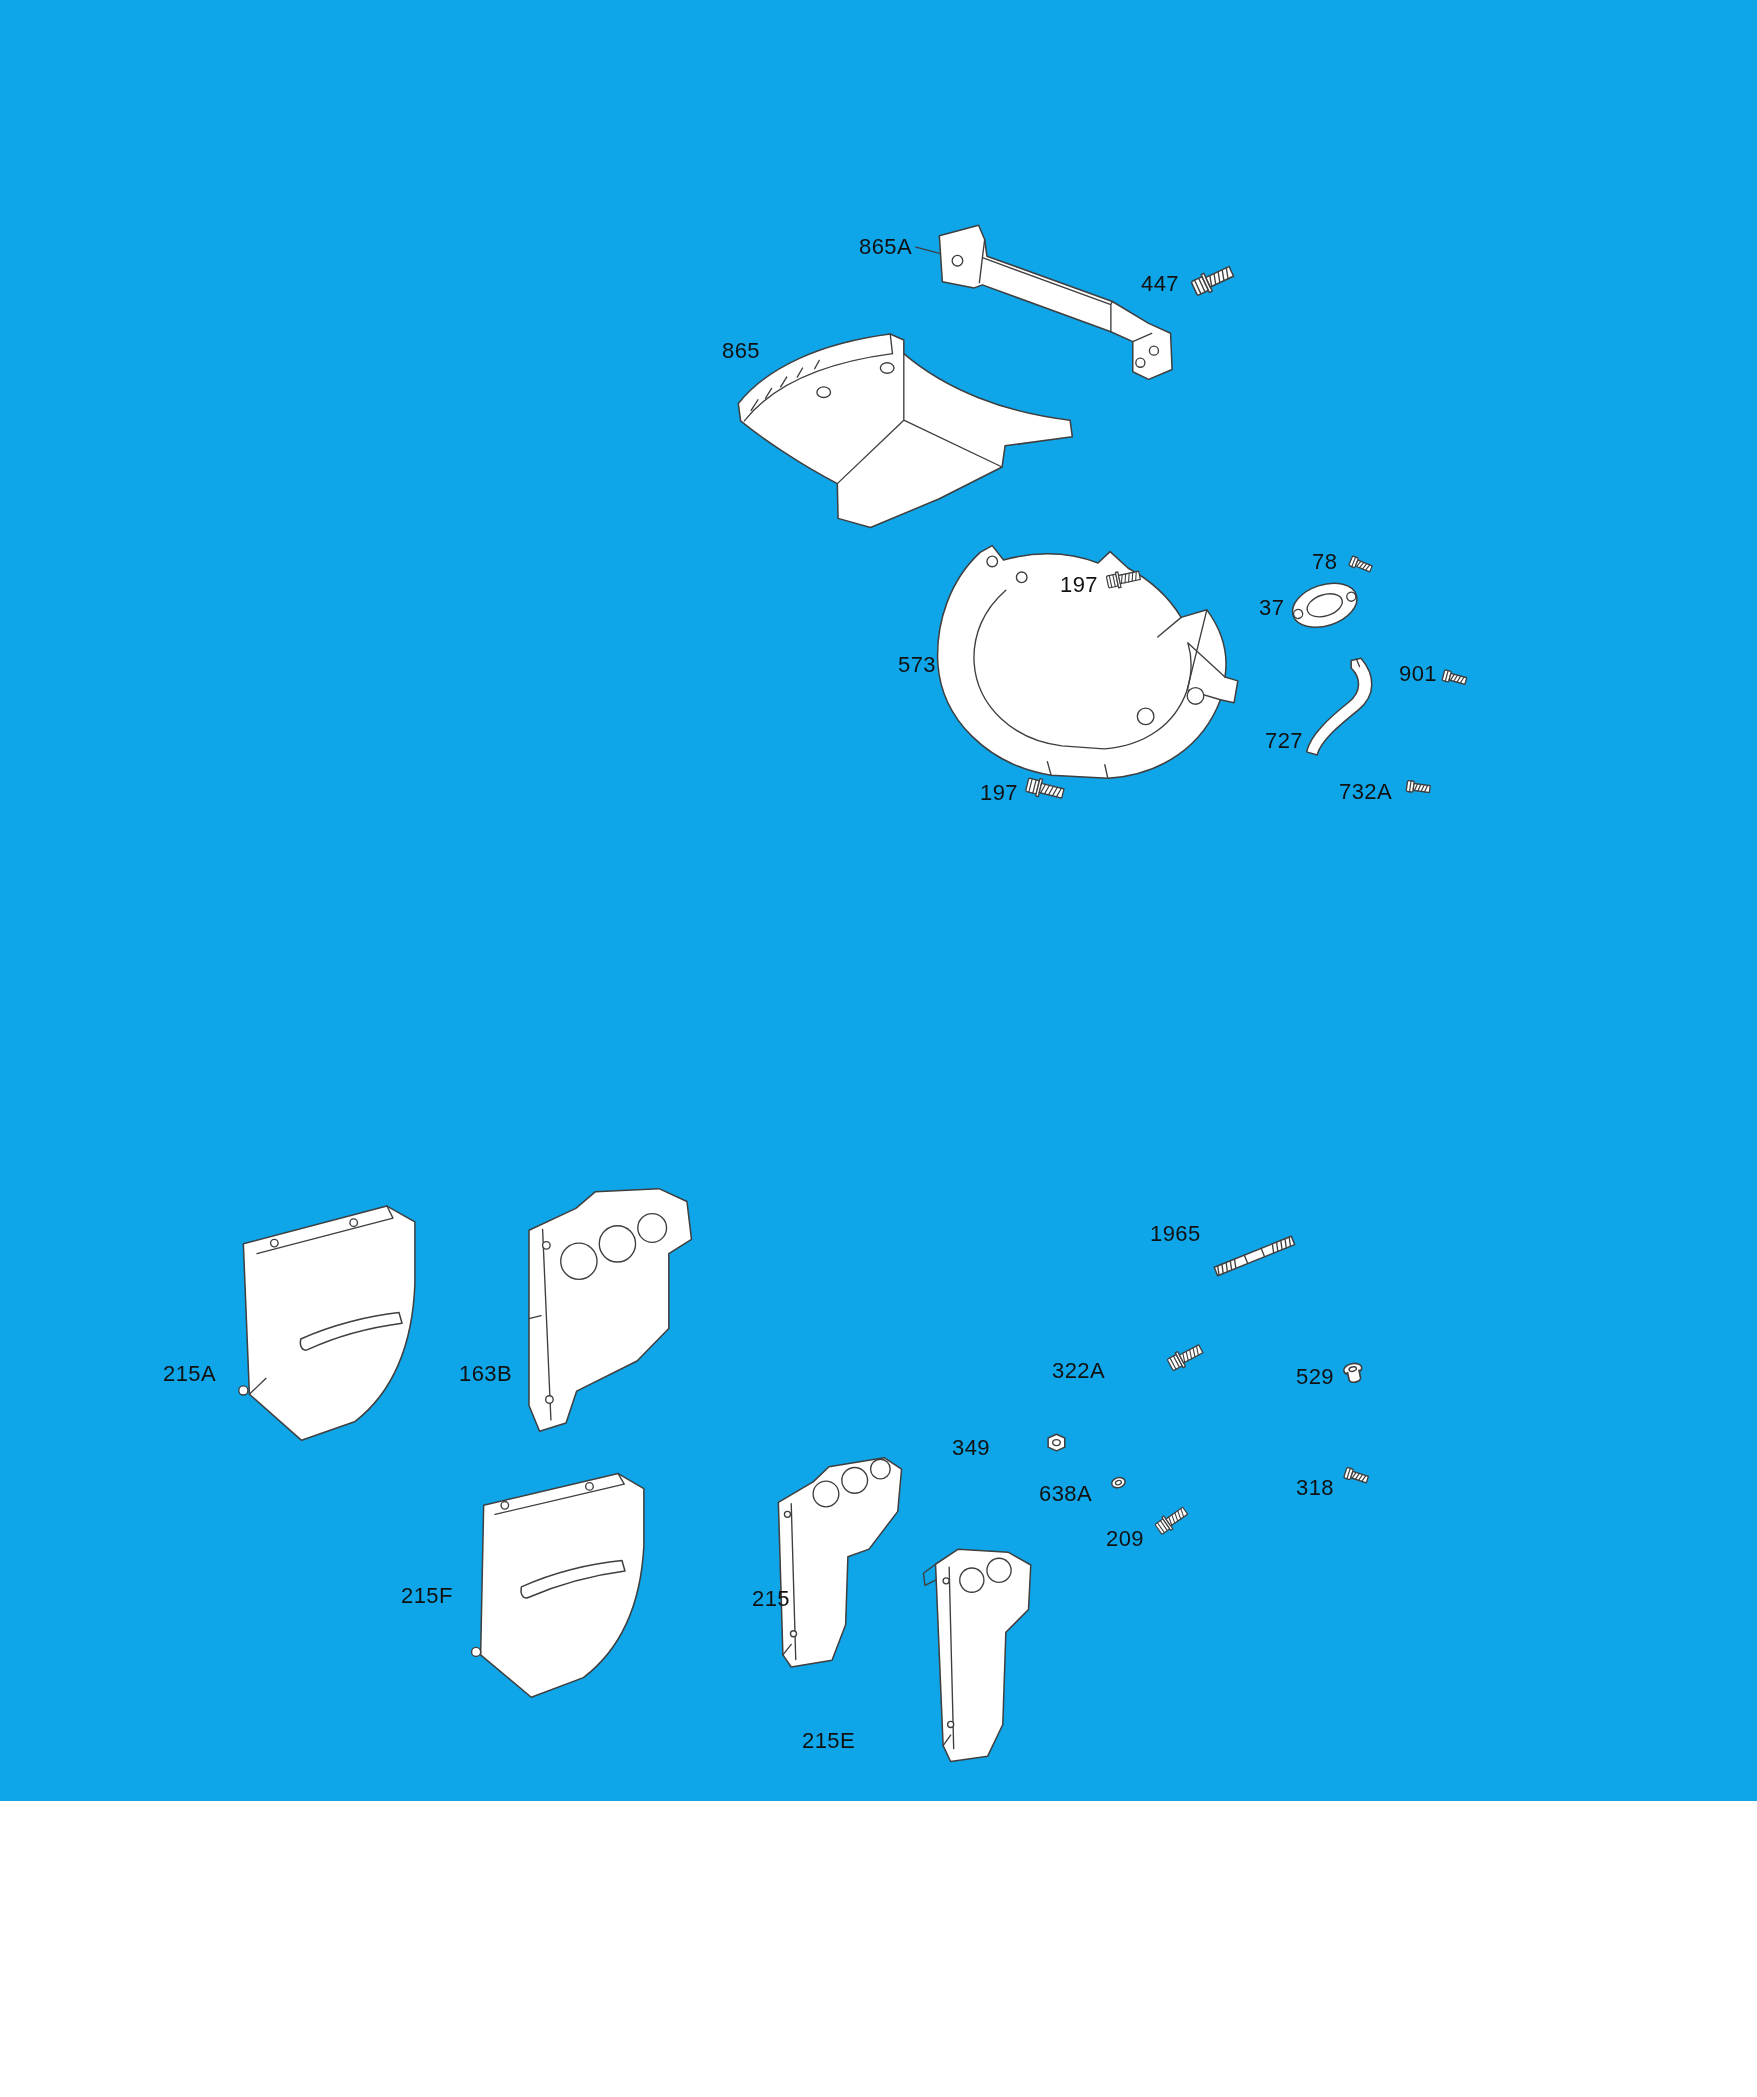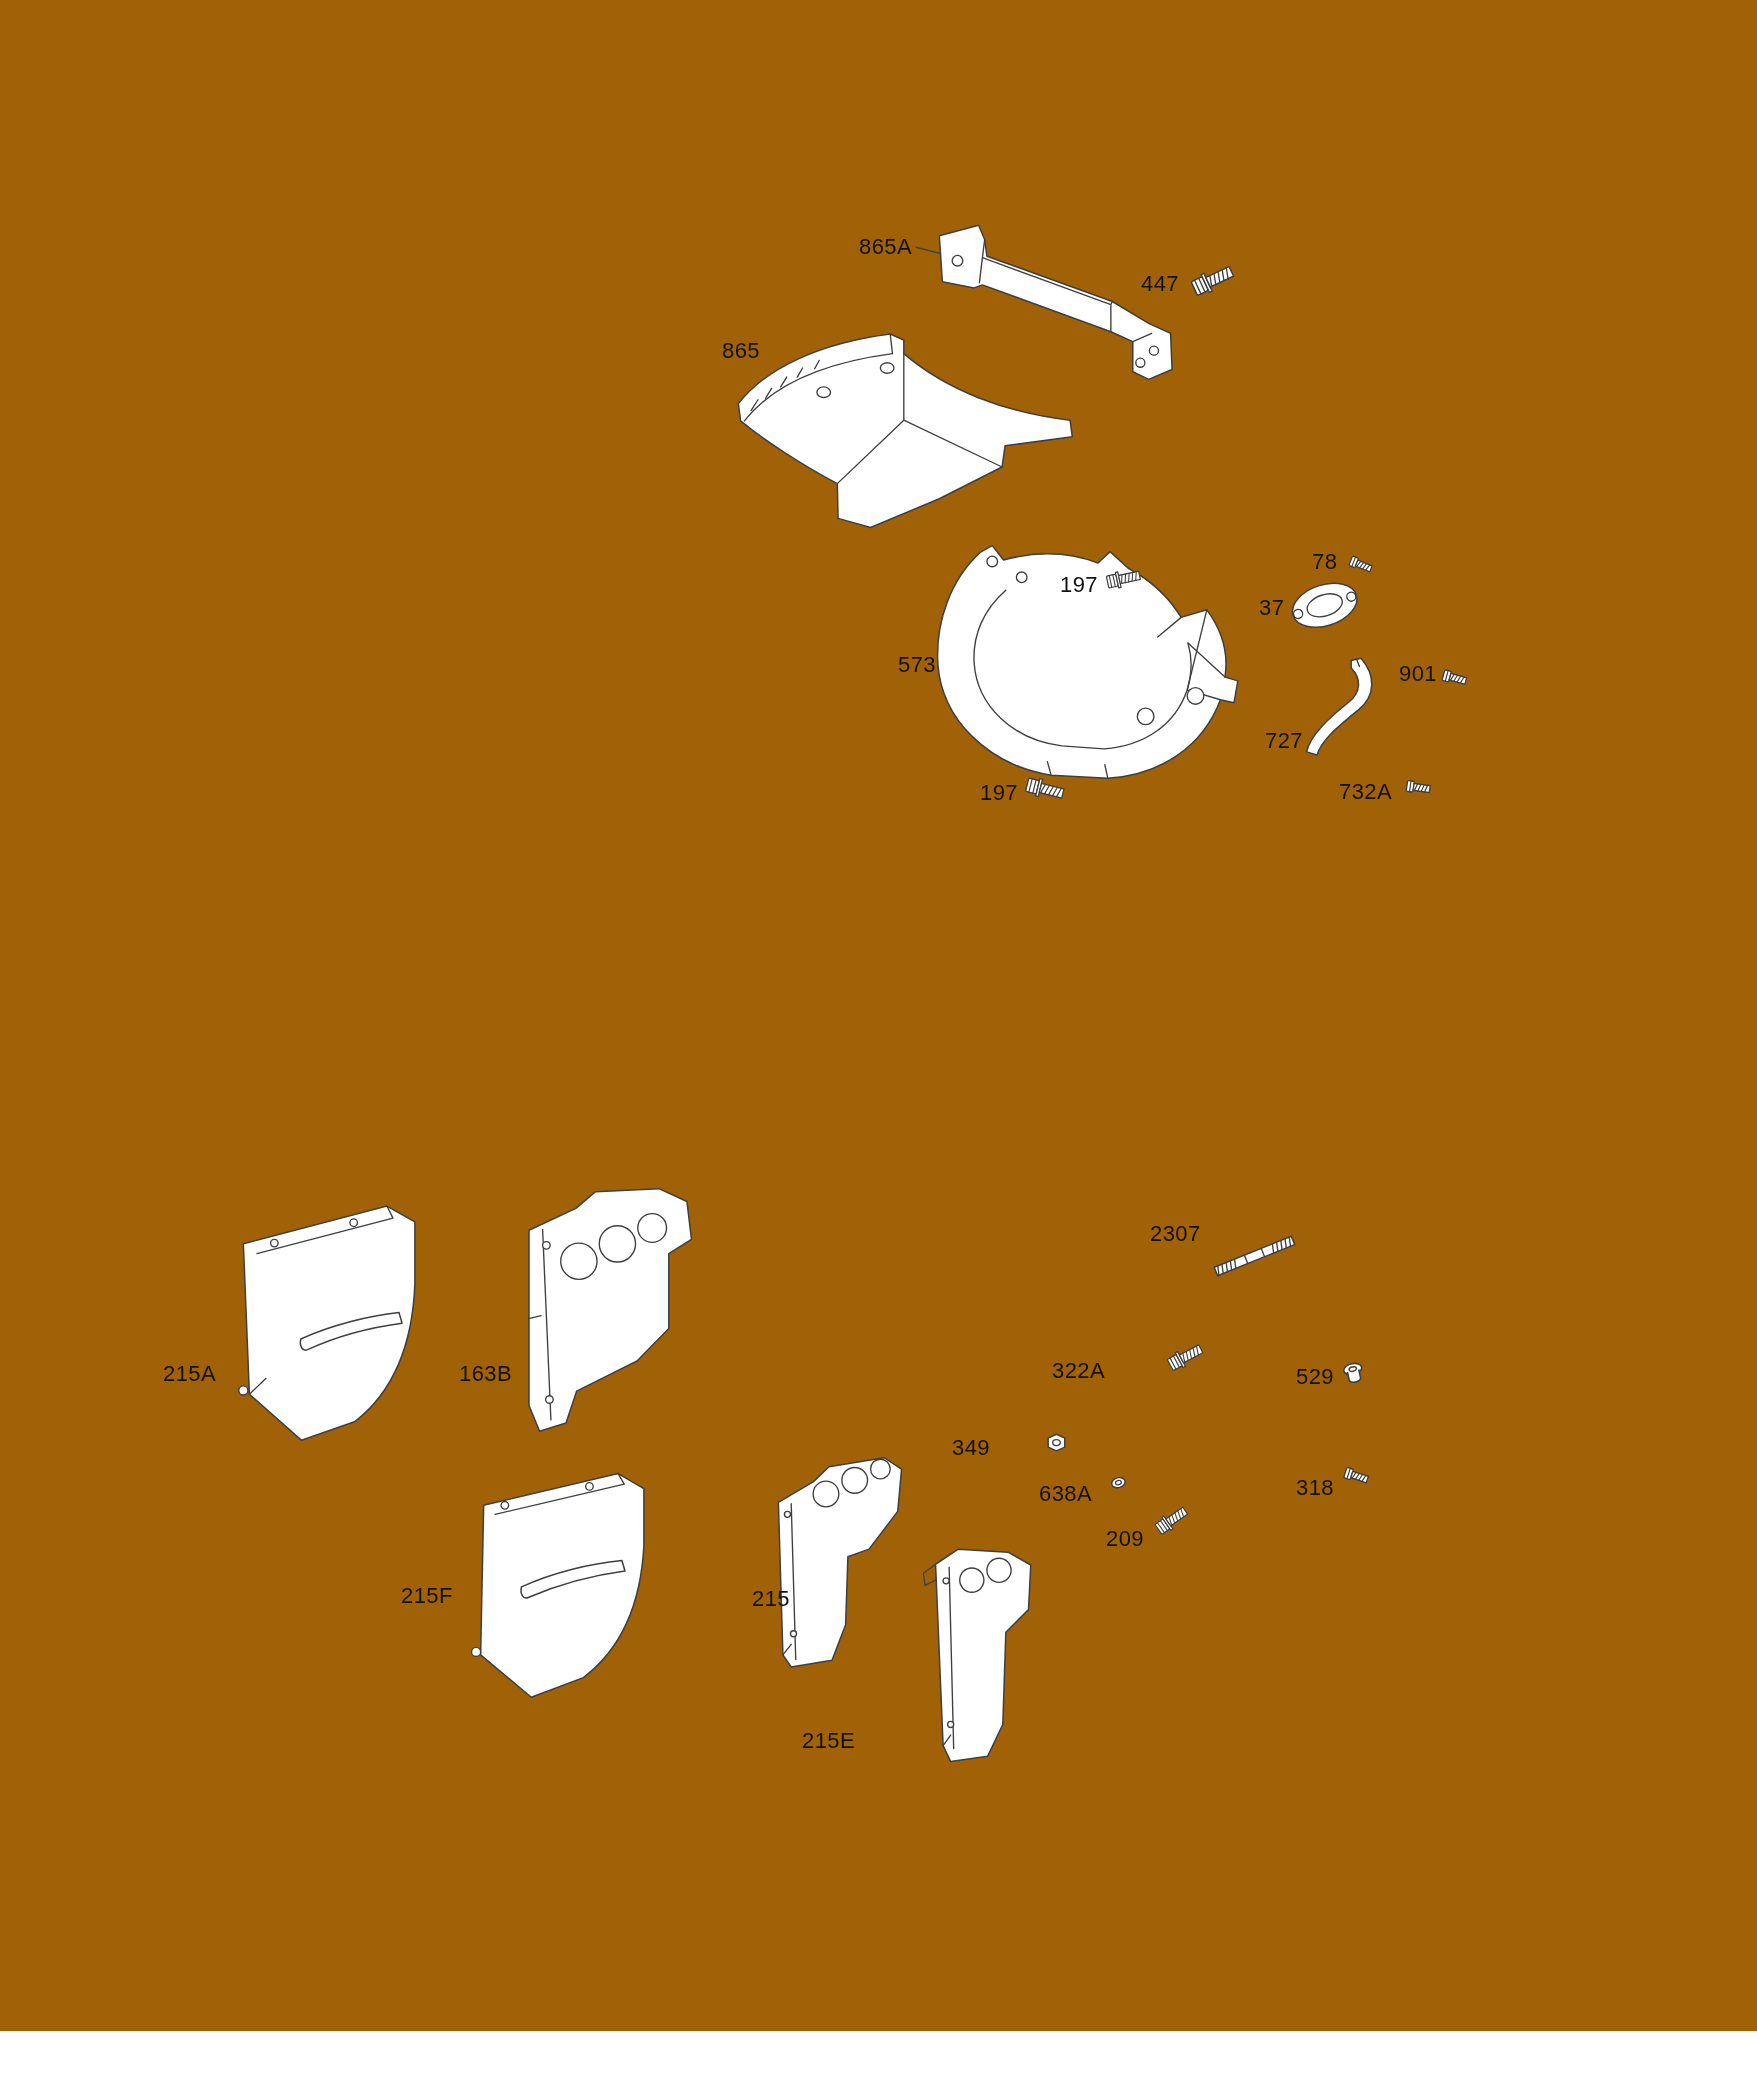--- a/index.html
+++ b/index.html
@@ -1,20 +1,20 @@
 <!DOCTYPE html>
 <html style="font-size:12px"><head>
 <meta charset="utf-8">
 <style>
   html,body{margin:0;padding:0;background:#ffffff;}
   #page{
     position:relative;
     width:1757px;
-    height:2031px;
-    background:#a16207;
+    height:1801px;
+    background:#0ea5e9;
     overflow:hidden;
     font-family:"Liberation Sans", sans-serif;
   }
   #diagram-svg{position:absolute;left:0;top:0;}
   .part-label{
     position:absolute;
     font-family:"Liberation Sans", sans-serif;
     font-size:22px;
     color:#111111;
     letter-spacing:0.4px;
@@ -180,21 +180,21 @@
   <div class="part-label" style="left:1141px;top:271px">447</div>
   <div class="part-label" style="left:722px;top:338px">865</div>
   <div class="part-label" style="left:1060px;top:572px">197</div>
   <div class="part-label" style="left:1312px;top:549px">78</div>
   <div class="part-label" style="left:1259px;top:595px">37</div>
   <div class="part-label" style="left:898px;top:652px">573</div>
   <div class="part-label" style="left:1399px;top:661px">901</div>
   <div class="part-label" style="left:1265px;top:728px">727</div>
   <div class="part-label" style="left:980px;top:780px">197</div>
   <div class="part-label" style="left:1339px;top:779px">732A</div>
-  <div class="part-label" style="left:1150px;top:1221px">2307</div>
+  <div class="part-label" style="left:1150px;top:1221px">1965</div>
   <div class="part-label" style="left:1052px;top:1358px">322A</div>
   <div class="part-label" style="left:1296px;top:1364px">529</div>
   <div class="part-label" style="left:163px;top:1361px">215A</div>
   <div class="part-label" style="left:459px;top:1361px">163B</div>
   <div class="part-label" style="left:952px;top:1435px">349</div>
   <div class="part-label" style="left:1039px;top:1481px">638A</div>
   <div class="part-label" style="left:1296px;top:1475px">318</div>
   <div class="part-label" style="left:1106px;top:1526px">209</div>
   <div class="part-label" style="left:401px;top:1583px">215F</div>
   <div class="part-label" style="left:752px;top:1586px">215</div>

